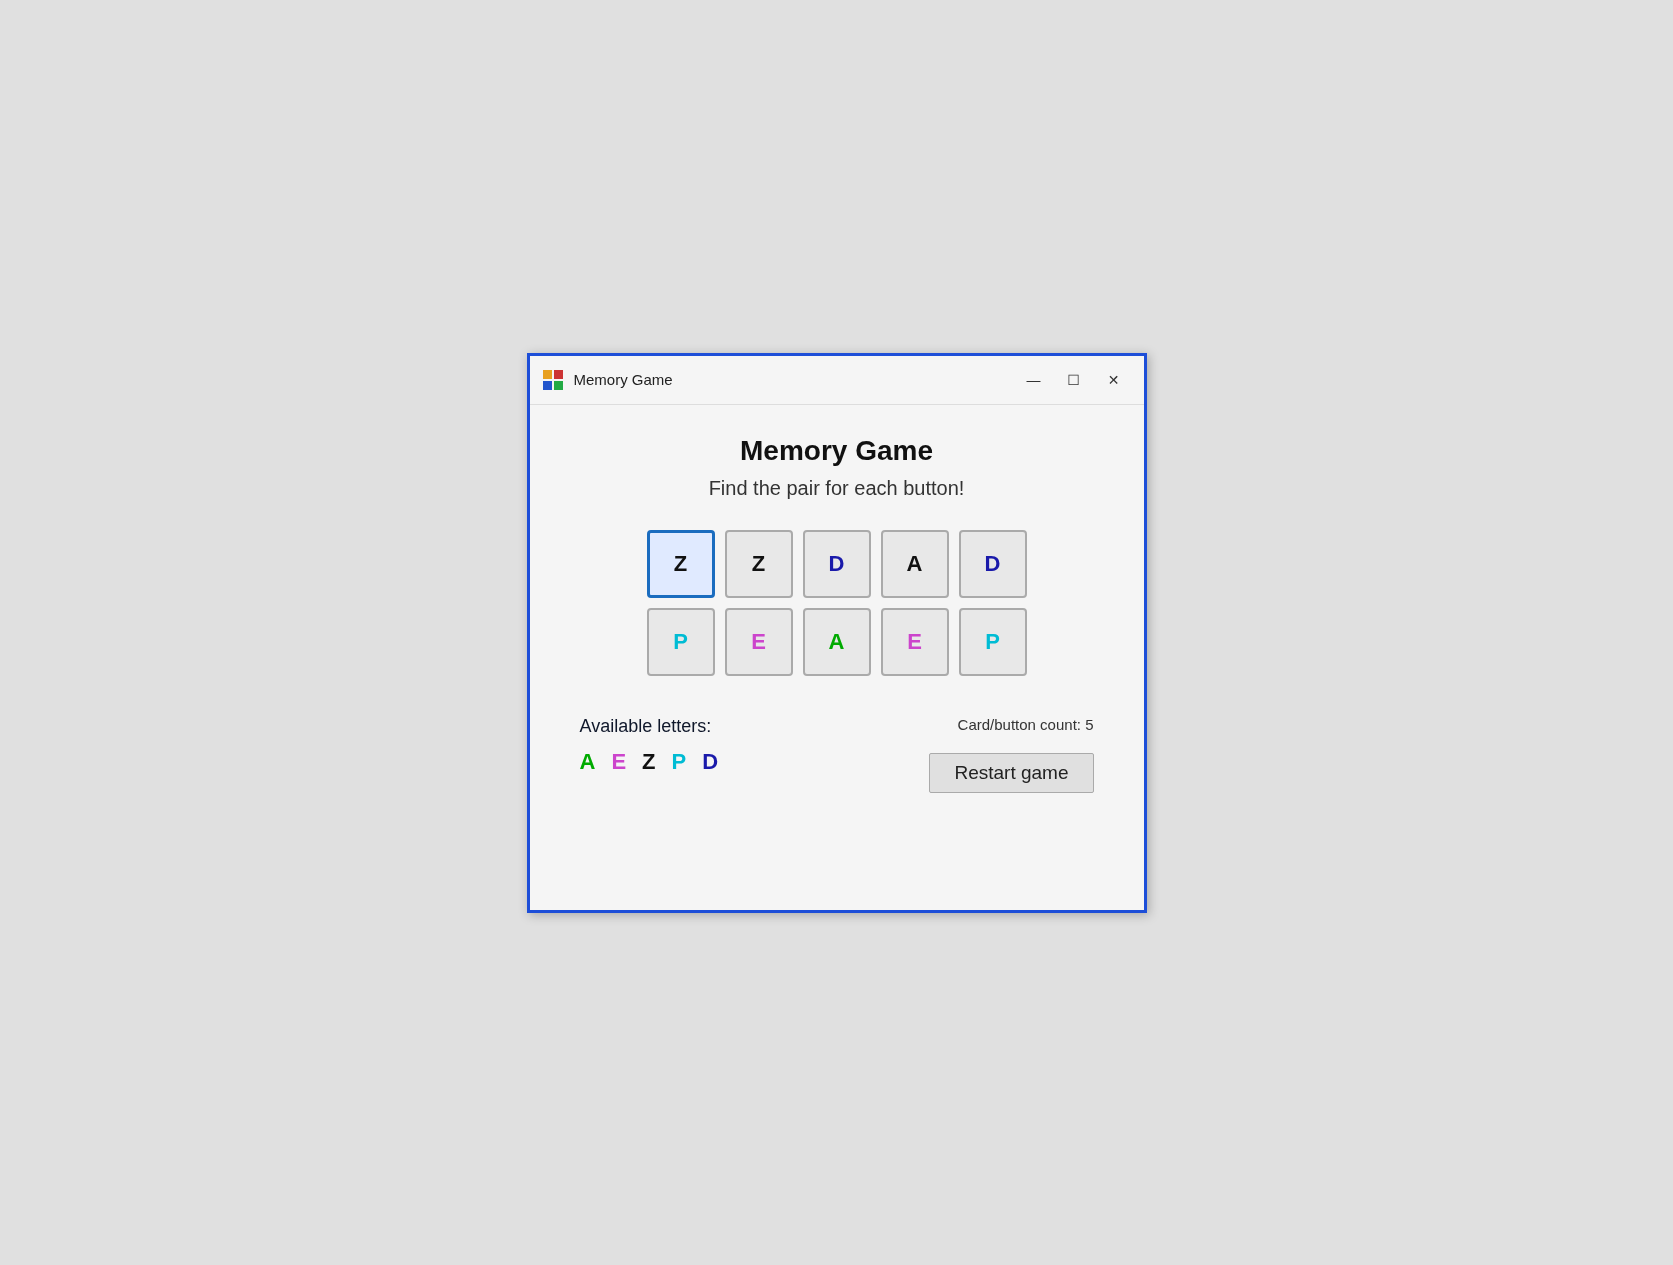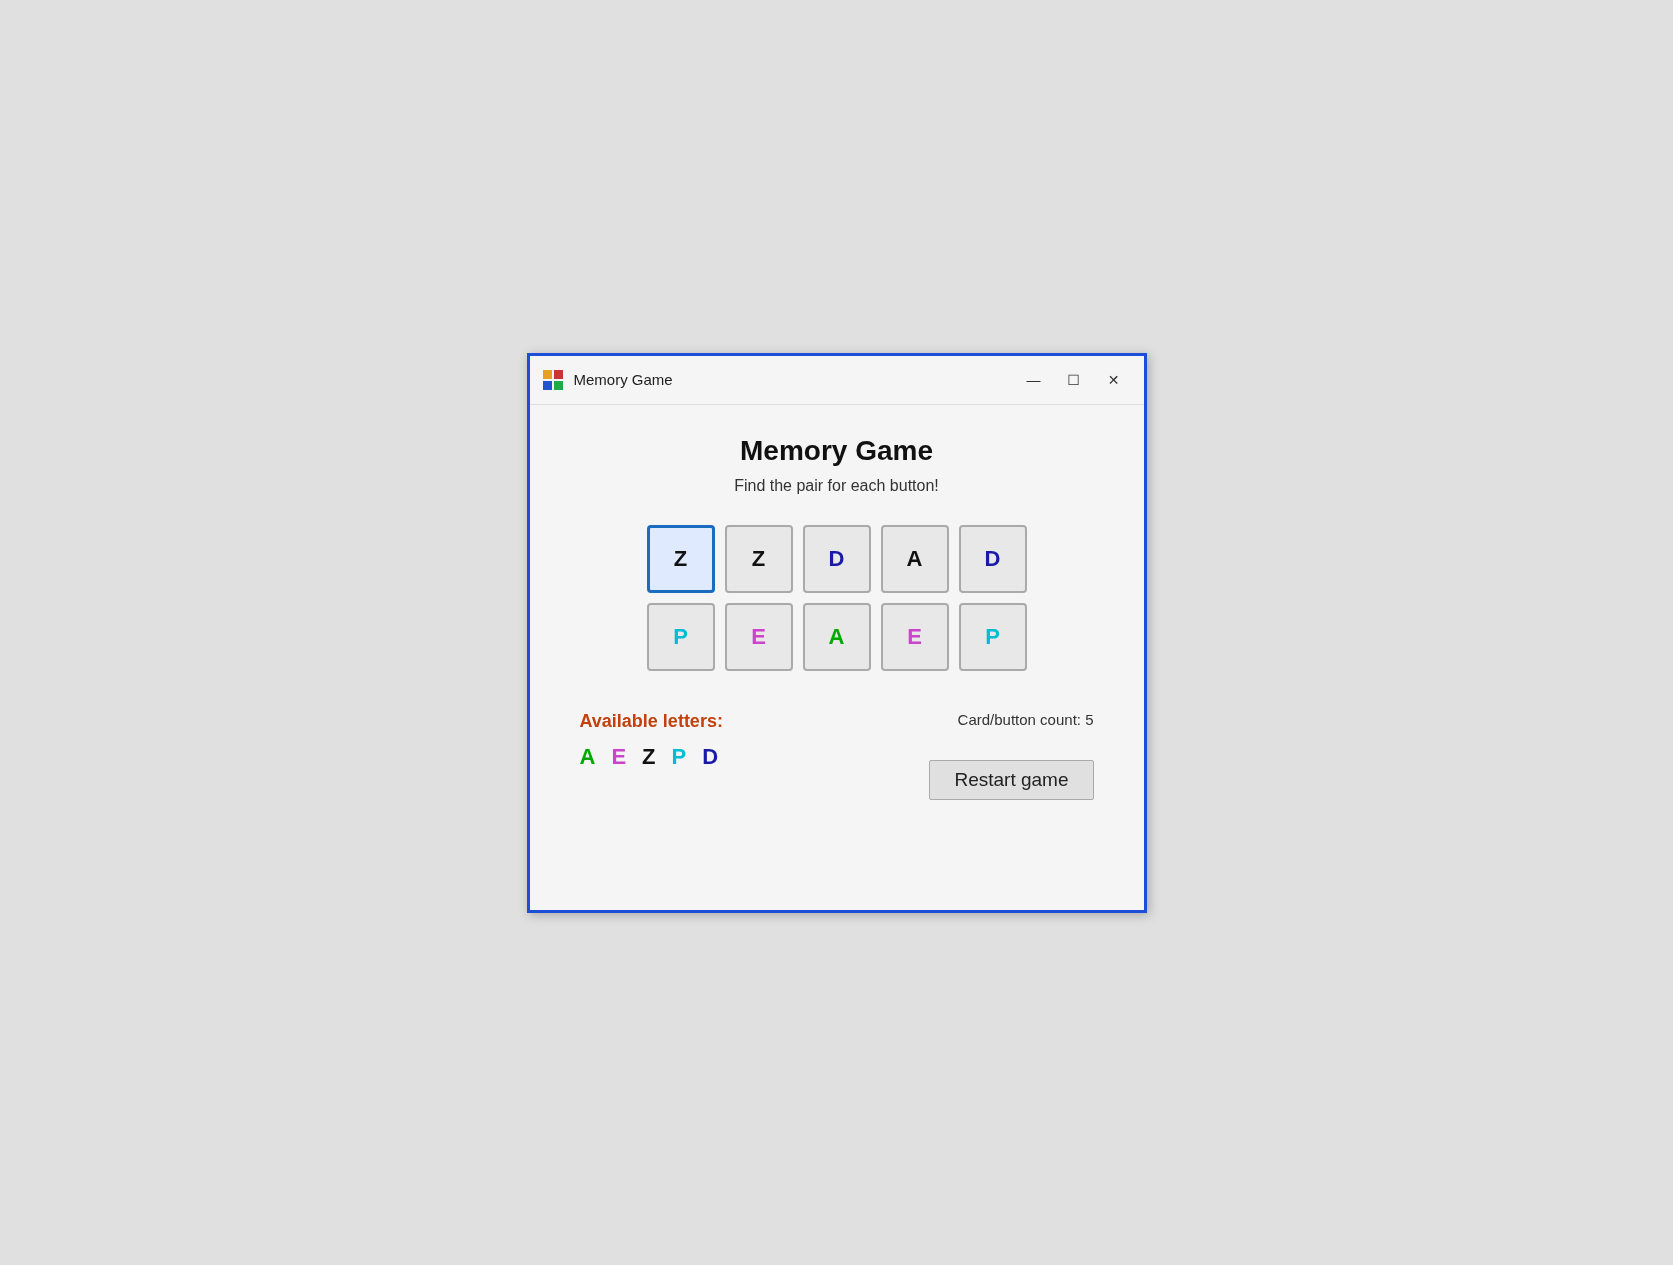--- a/index.html
+++ b/index.html
@@ -84,21 +84,21 @@
     }
 
     .game-title {
       font-size: 28px;
       font-weight: 700;
       color: #111;
       margin-bottom: 10px;
     }
 
     .game-subtitle {
-      font-size: 16px;
+      font-size: 20px;
       color: #333;
       margin-bottom: 30px;
     }
 
     .card-grid {
       display: flex;
       flex-direction: column;
       gap: 10px;
       margin-bottom: 40px;
     }
@@ -137,40 +137,40 @@
     }
 
     .letters-section {
       display: flex;
       flex-direction: column;
       gap: 12px;
     }
 
     .letters-label {
       font-size: 18px;
-      font-weight: 700;
-      color: #c2410c;
+      font-weight: 400;
+      color: #0f172a;
     }
 
     .letters-row {
       display: flex;
       gap: 16px;
       align-items: center;
     }
 
     .letter-item {
       font-size: 22px;
       font-weight: 700;
     }
 
     .right-section {
       display: flex;
       flex-direction: column;
       align-items: flex-end;
-      gap: 32px;
+      gap: 20px;
     }
 
     .card-count-label {
       font-size: 15px;
       color: #333;
     }
 
     .restart-btn {
       background: #e0e0e0;
       border: 1px solid #aaa;

